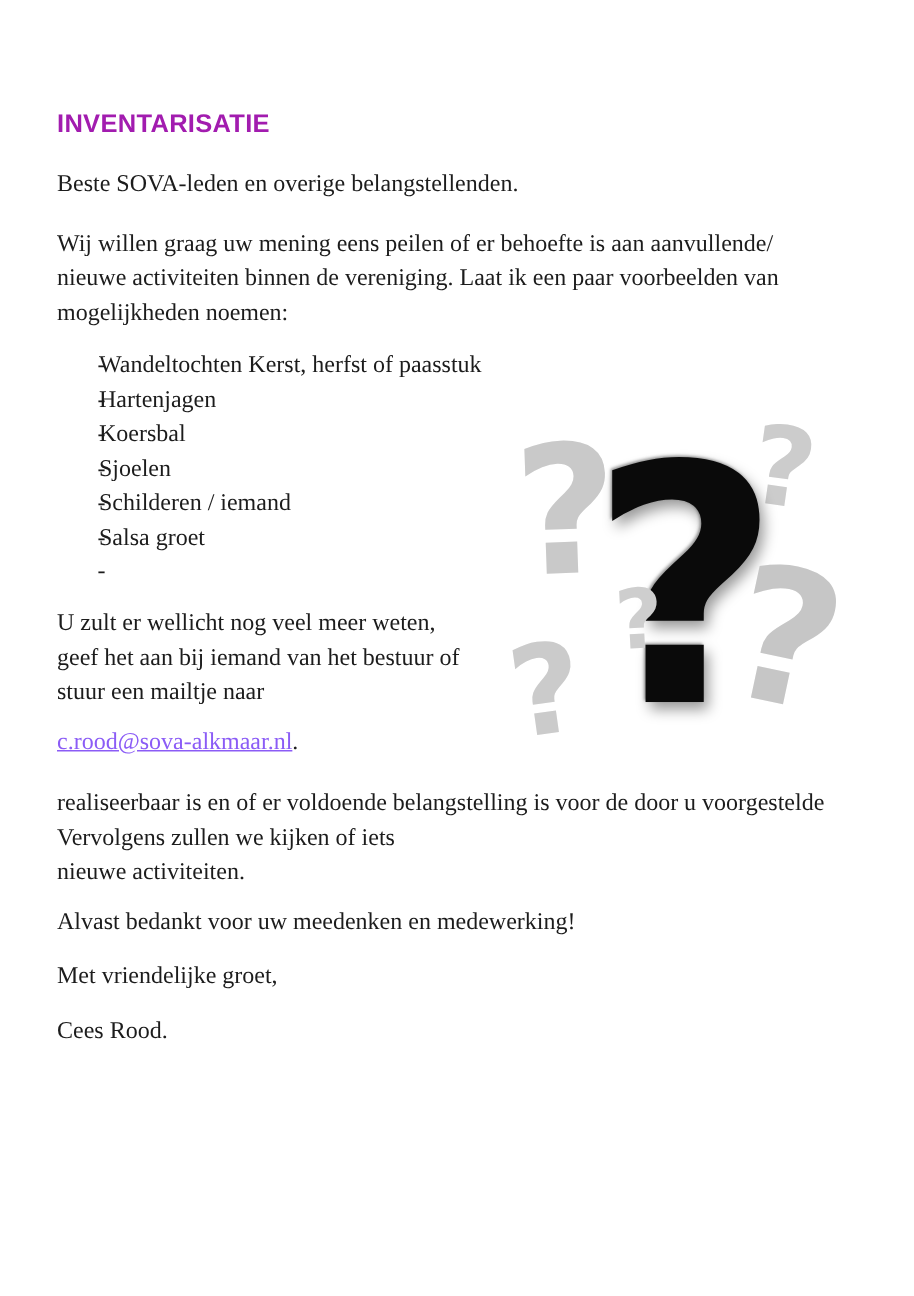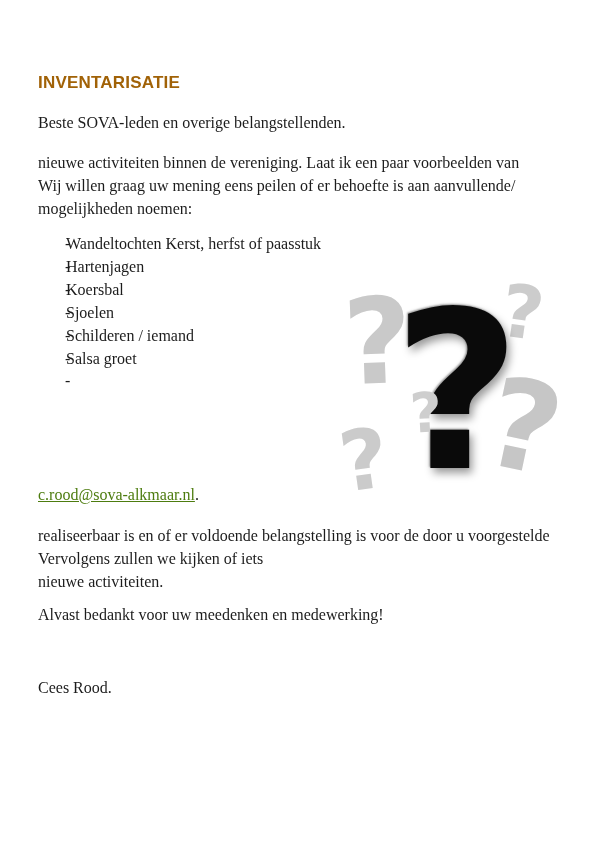--- a/index.html
+++ b/index.html
@@ -7,31 +7,31 @@
   .page {
     position:relative;
     width:609px; height:864px;
     background:#ffffff;
     font-family:"Liberation Sans", sans-serif;
     color:#1c1c1c;
     overflow:hidden;
     margin:0 auto;
   }
   .abs { position:absolute; left:38px; white-space:nowrap; }
-  .doc-title { top:73px; font-size:17px; font-weight:700; letter-spacing:.2px; color:#a16207; }
+  .doc-title { top:73px; font-size:17px; font-weight:700; letter-spacing:.2px; color:#a21caf; }
   .body-text { font-size:16px;font-family:Liberation Serif, serif; }
   .greeting { top:114px; }
   .para { line-height:23px; }
   .intro { top:151px; }
   .activity-list { top:233px; }
   .activity-row { line-height:22.9px; display:flex; }
   .activity-marker { display:inline-block; width:28px; padding-left:27px; }
   .contact { top:404px; }
   .email-line { top:486px; }
-  .email-link { color:#4d7c0f; text-decoration:underline; cursor:pointer; }
+  .email-link { color:#8b5cf6; text-decoration:underline; cursor:pointer; }
   .email-suffix { color:#1c1c1c; }
   .followup { top:524px; }
   .thanks { top:606px; }
   .closing { top:642px; }
   .signature { top:679px; }
 
   
   .qm-cluster { position:absolute; left:335px; top:278px; width:235px; height:220px; }
   .qm { position:absolute; font-family:"DejaVu Sans", sans-serif; font-weight:700; line-height:1; user-select:none; }
   .qm-gray { color:#c9c9c9; }
@@ -46,22 +46,22 @@
 </head>
 <body>
 
 <div class="page">
 
   <h1 class="abs doc-title">INVENTARISATIE</h1>
 
   <div class="abs body-text greeting">Beste SOVA-leden en overige belangstellenden.</div>
 
   <div class="abs body-text para intro">
+    <div>Wij willen graag uw mening eens peilen of er behoefte is aan aanvullende/</div>
     <div>nieuwe activiteiten binnen de vereniging. Laat ik een paar voorbeelden van</div>
-    <div>Wij willen graag uw mening eens peilen of er behoefte is aan aanvullende/</div>
     <div>mogelijkheden noemen:</div>
   </div>
 
   <div class="abs body-text activity-list">
     <div class="activity-row">
       <span class="activity-marker">-</span>
       <span>Wandeltochten Kerst, herfst of paasstuk</span>
     </div>
     <div class="activity-row">
       <span class="activity-marker">-</span>
@@ -81,33 +81,39 @@
     </div>
     <div class="activity-row">
       <span class="activity-marker">-</span>
       <span>Salsa groet</span>
     </div>
     <div class="activity-row">
       <span class="activity-marker">-</span>
     </div>
   </div>
 
+  <div class="abs body-text para contact">
+    <div>U zult er wellicht nog veel meer weten,</div>
+    <div>geef het aan bij iemand van het bestuur of</div>
+    <div>stuur een mailtje naar</div>
+  </div>
 
   <div class="abs body-text email-line">
     <a class="email-link">c.rood@sova-alkmaar.nl</a><span class="email-suffix">.</span>
   </div>
 
   <div class="abs body-text para followup">
     <div>realiseerbaar is en of er voldoende belangstelling is voor de door u voorgestelde</div>
     <div>Vervolgens zullen we kijken of iets</div>
     <div>nieuwe activiteiten.</div>
   </div>
 
   <div class="abs body-text thanks">Alvast bedankt voor uw meedenken en medewerking!</div>
 
+  <div class="abs body-text closing">Met vriendelijke groet,</div>
 
   <div class="abs body-text signature">Cees Rood.</div>
 
   <div class="qm-cluster">
     <span class="qm qm-gray qm1">?</span>
     <span class="qm qm-gray qm2">?</span>
     <span class="qm qm-black">?</span>
     <span class="qm qm-gray qm4">?</span>
     <span class="qm qm-gray qm5">?</span>
     <span class="qm qm-gray qm6">?</span>

